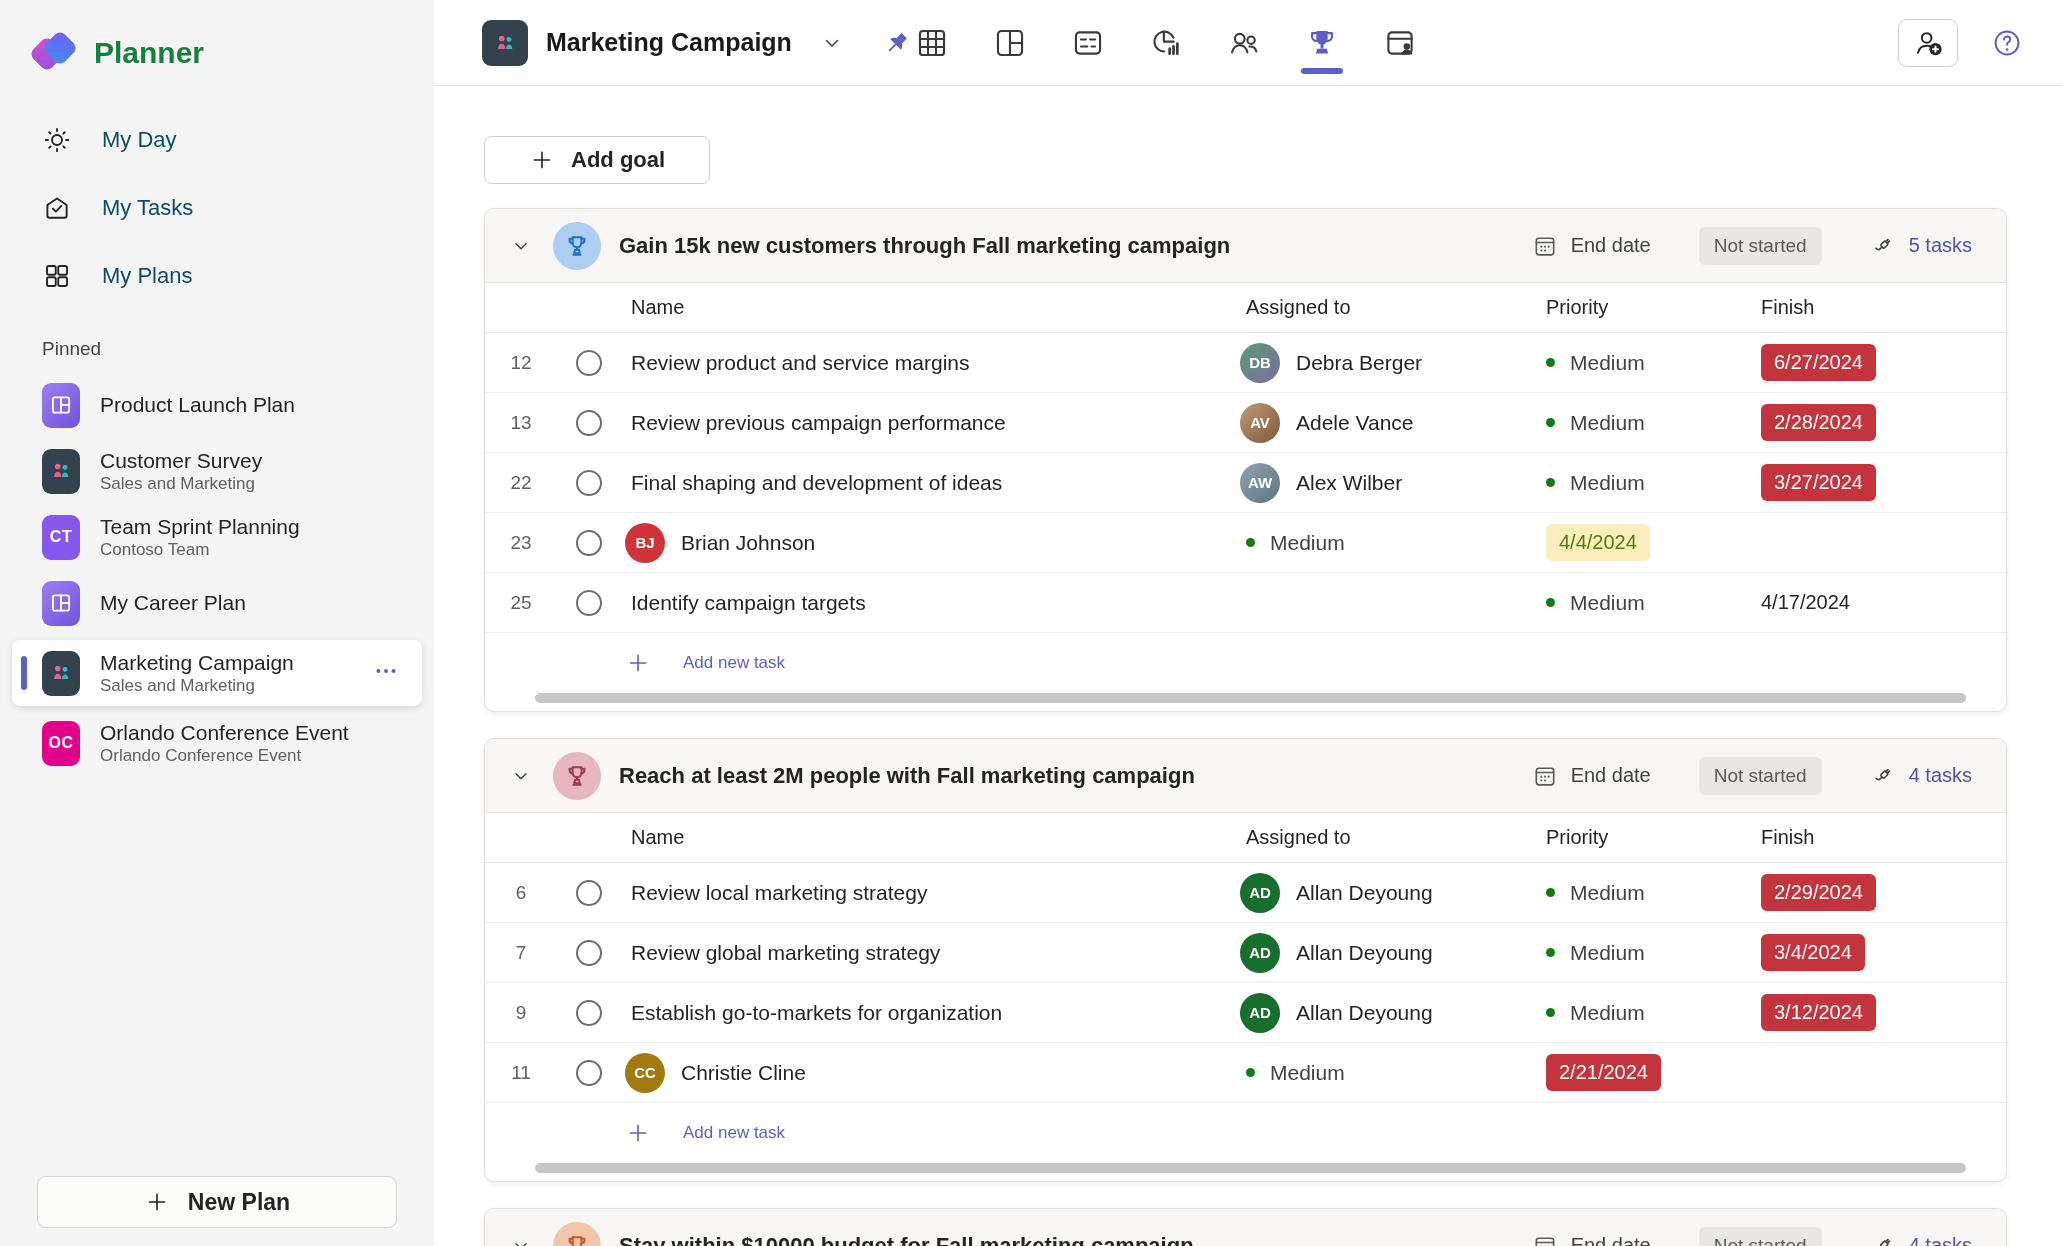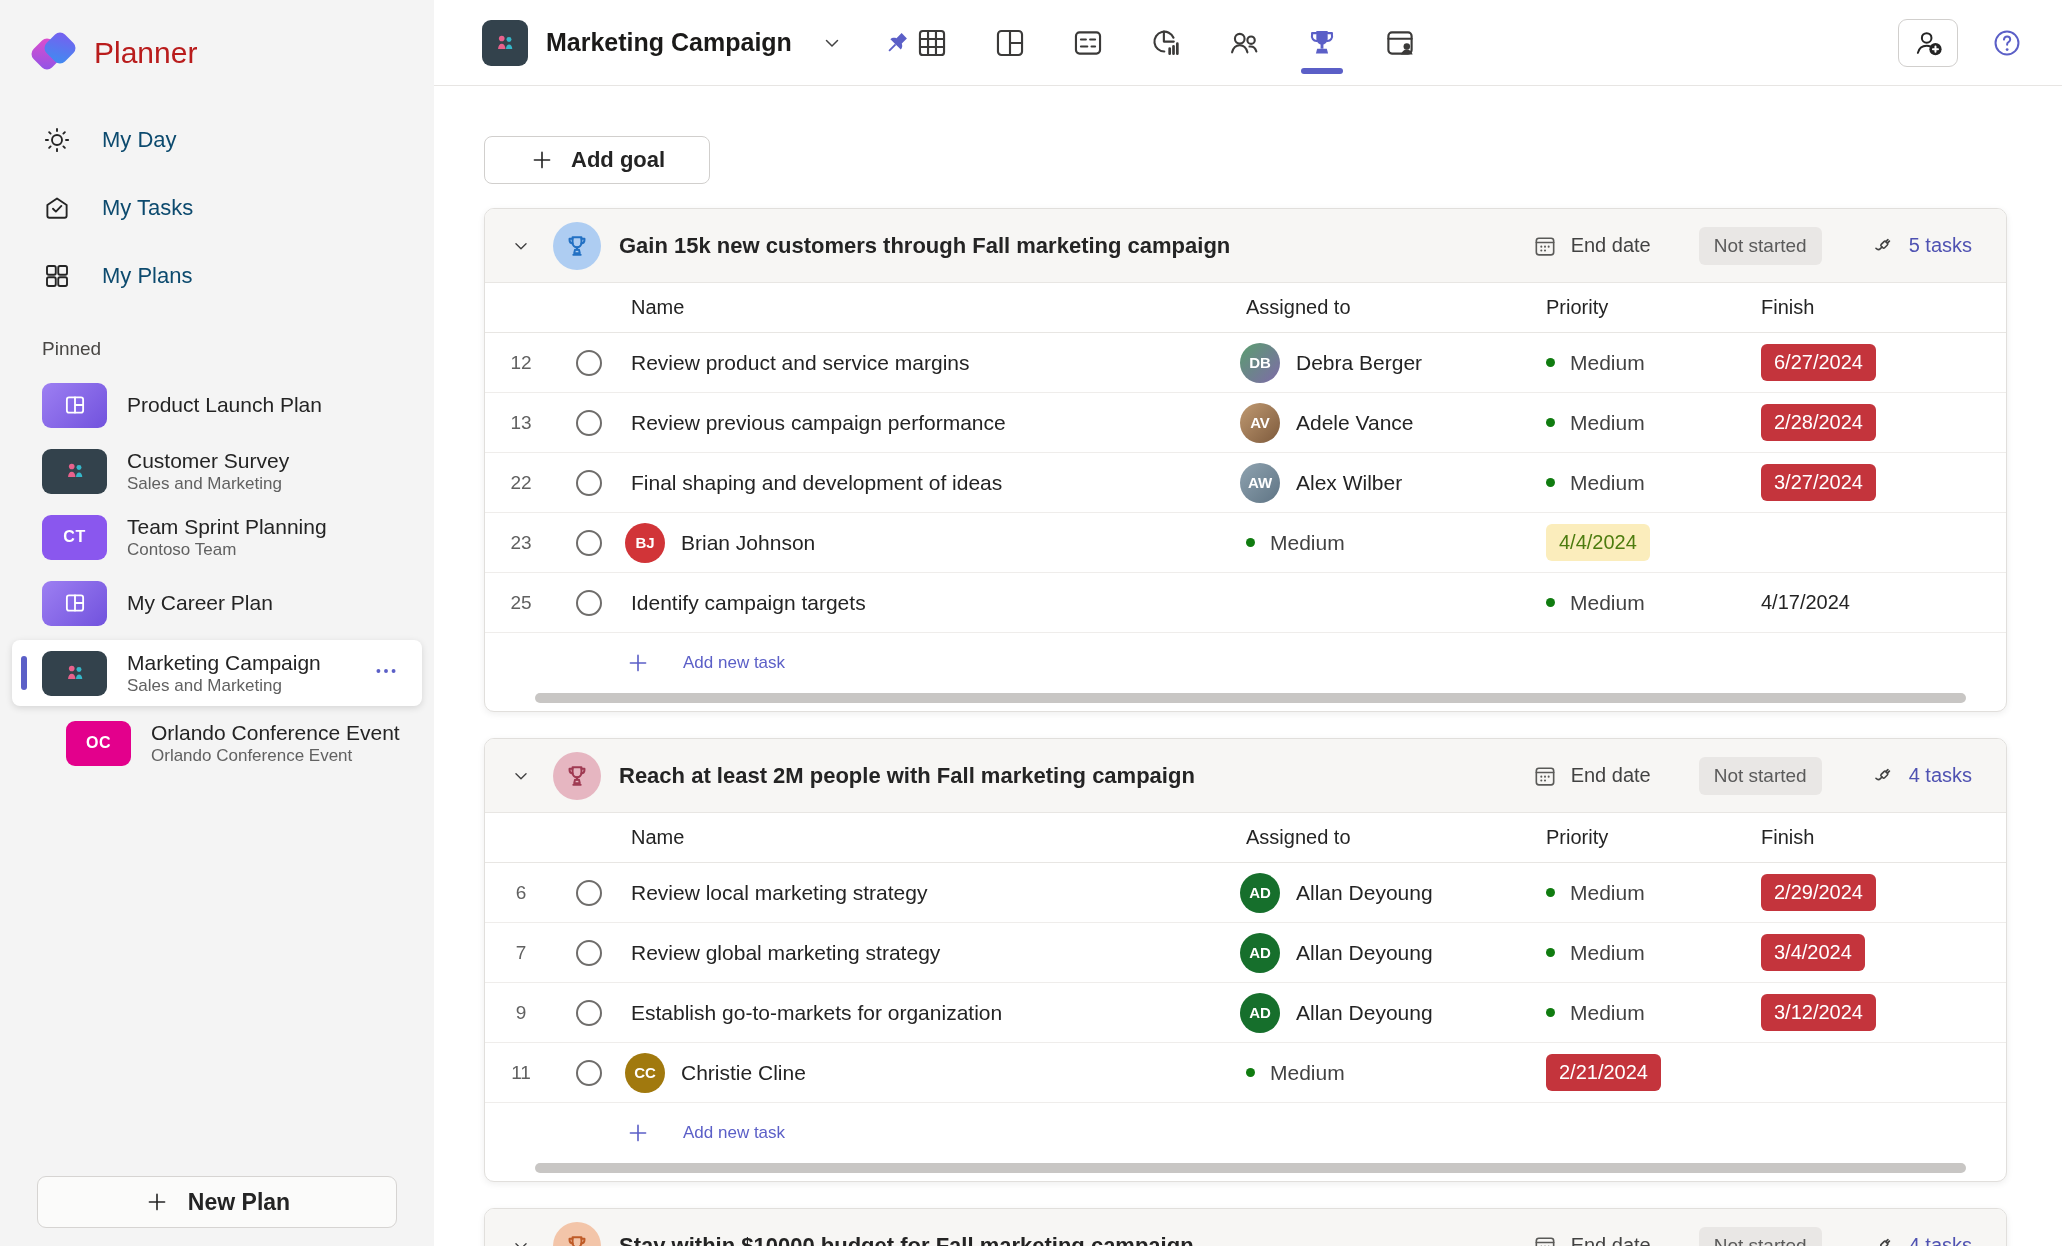--- a/index.html
+++ b/index.html
@@ -11,34 +11,34 @@
 
   .root { display:flex; width:2062px; height:1246px; background:#fff; overflow:hidden; }
 
   
   .sidebar { width:434px; flex:none; background:#f4f4f4; display:flex; flex-direction:column; overflow:hidden; }
   .sb-head { display:flex; align-items:center; padding:30px 34px 24px 32px; }
   .logo { width:46px; height:46px; position:relative; margin-right:16px; flex:none; }
   .logo i { position:absolute; width:26px; height:26px; border-radius:7px; transform:rotate(45deg); }
   .logo .d1 { left:2px; top:11px; background:linear-gradient(135deg,#e24ccb,#8b54e8); }
   .logo .d2 { left:15px; top:5px; background:linear-gradient(150deg,#7a5df0,#3c8ef0); }
-  .app-title { font-size:30px; font-weight:400; color:#b91c1c; }
+  .app-title { font-size:30px; font-weight:700; color:#15803d; }
   .collapse-btn { margin-left:auto; color:#5b5fc7; width:42px; height:42px; display:flex; align-items:center; justify-content:center; border-radius:6px; }
 
   .nav { padding-top:6px; }
   .nav-item { display:flex; align-items:center; gap:30px; height:68px; padding:0 34px 0 42px; font-size:22px; color:#0c4a6e; cursor:pointer; }
   .nav-item .icon { color:#242424; } .nav-item .icon svg { width:30px; height:30px; }
 
   .pinned-label { margin-top:28px; padding:0 42px; font-size:19px; color:#484644; }
 
   .pin-list { flex:1; overflow:hidden; padding-top:12px; }
   .pin-item { display:flex; align-items:center; gap:20px; min-height:66px; padding:6px 18px 6px 42px; position:relative; cursor:pointer; }
   .pin-item.selected { background:#fff; margin:4px 12px; padding-left:30px; border-radius:8px; box-shadow:0 2px 7px rgba(0,0,0,.13); }
   .sel-bar { position:absolute; left:9px; top:50%; transform:translateY(-50%); width:6px; height:34px; border-radius:3px; background:#5b5fc7; }
-  .tile { width:65px; height:45px; border-radius:9px; flex:none; display:flex; align-items:center; justify-content:center; overflow:hidden; }
+  .tile { width:38px; height:45px; border-radius:9px; flex:none; display:flex; align-items:center; justify-content:center; overflow:hidden; }
   .tile.board { background:linear-gradient(135deg,#9d7ff2,#7152dd); color:#fff; }
   .tile.people { background:#33424c; }
   .tile svg { width:26px; height:26px; }
   .tile-init { color:#fff; font-size:16px; font-weight:700; letter-spacing:.5px; }
   .pin-text { display:flex; flex-direction:column; gap:1px; min-width:0; }
   .pin-title { font-size:21px; color:#242424; white-space:nowrap; }
   .pin-sub { font-size:17px; color:#616161; white-space:nowrap; }
   .more-btn { margin-left:auto; color:#5b5fc7; width:36px; height:36px; }
   .more-btn svg { width:26px; height:26px; }
 
@@ -226,21 +226,21 @@
             <span class="pin-title">Marketing Campaign</span>
             <span class="pin-sub">Sales and Marketing</span>
           </div>
           <button class="more-btn"><svg viewBox="0 0 24 24" fill="currentColor">
               <circle cx="5" cy="12" r="1.8"></circle>
               <circle cx="12" cy="12" r="1.8"></circle>
               <circle cx="19" cy="12" r="1.8"></circle>
             </svg></button>
         </div>
         <div class="pin-item">
-          <div class="tile " style="background: rgb(227, 0, 140); margin-left: 24px;">
+          <div class="tile " style="background: rgb(227, 0, 140);">
             <span class="tile-init">OC</span>
           </div>
           <div class="pin-text">
             <span class="pin-title">Orlando Conference Event</span>
             <span class="pin-sub">Orlando Conference Event</span>
           </div>
         </div>
       </div>
     <button class="new-plan">
       <span class="icon">

